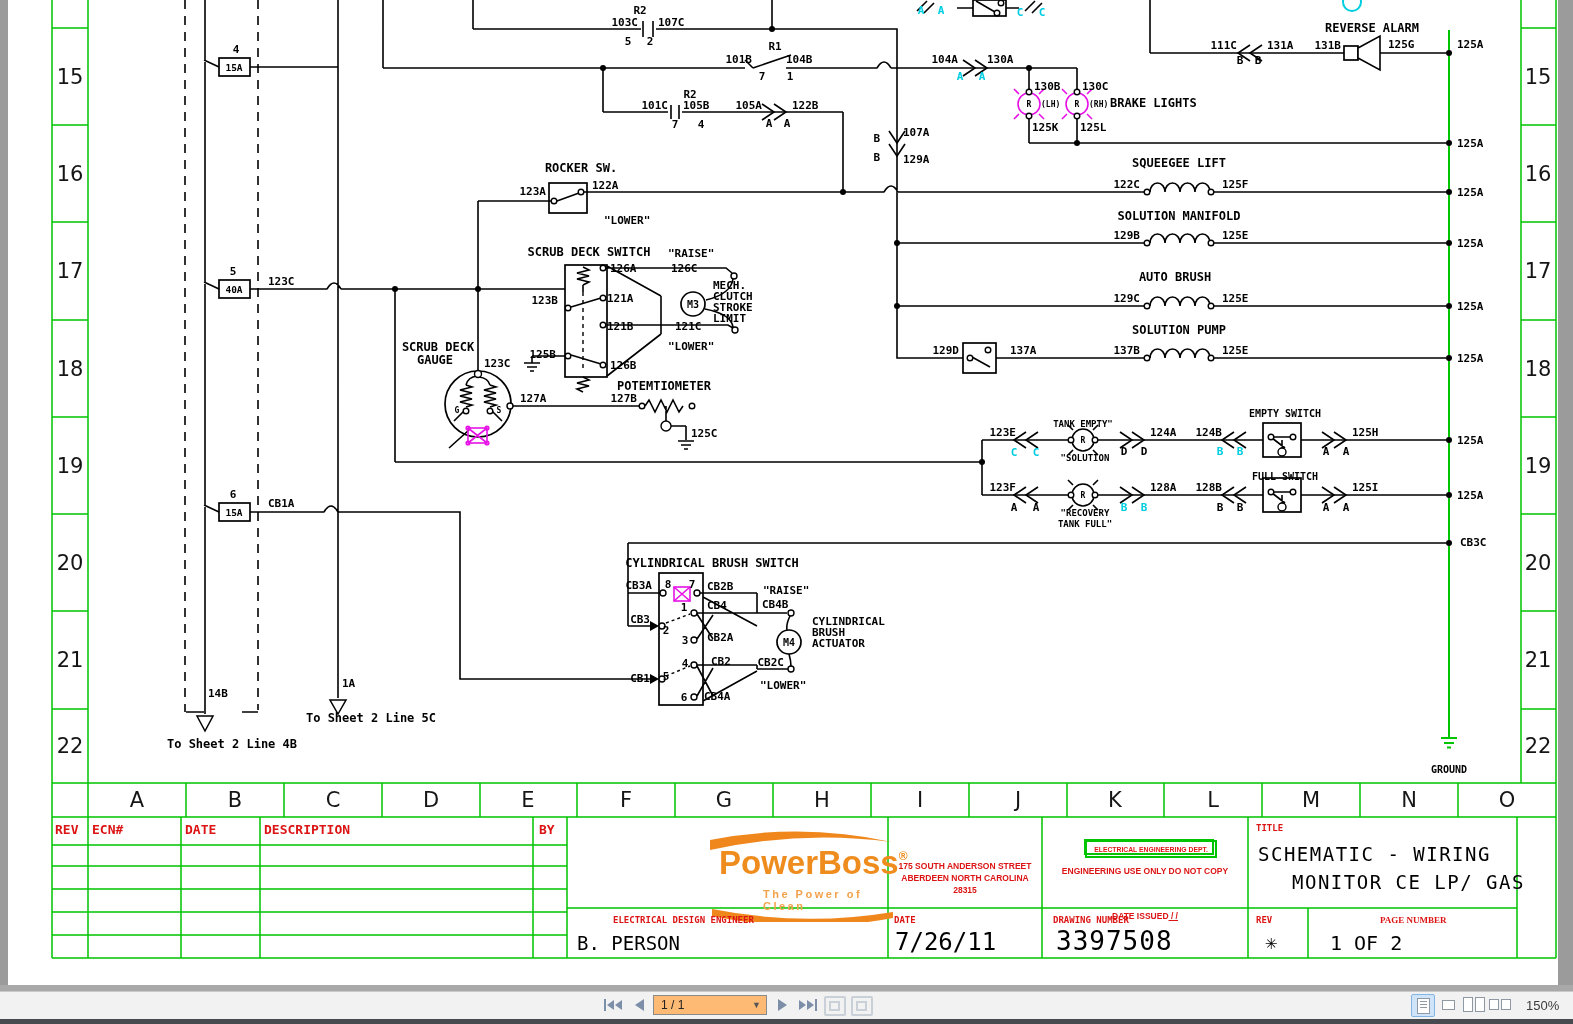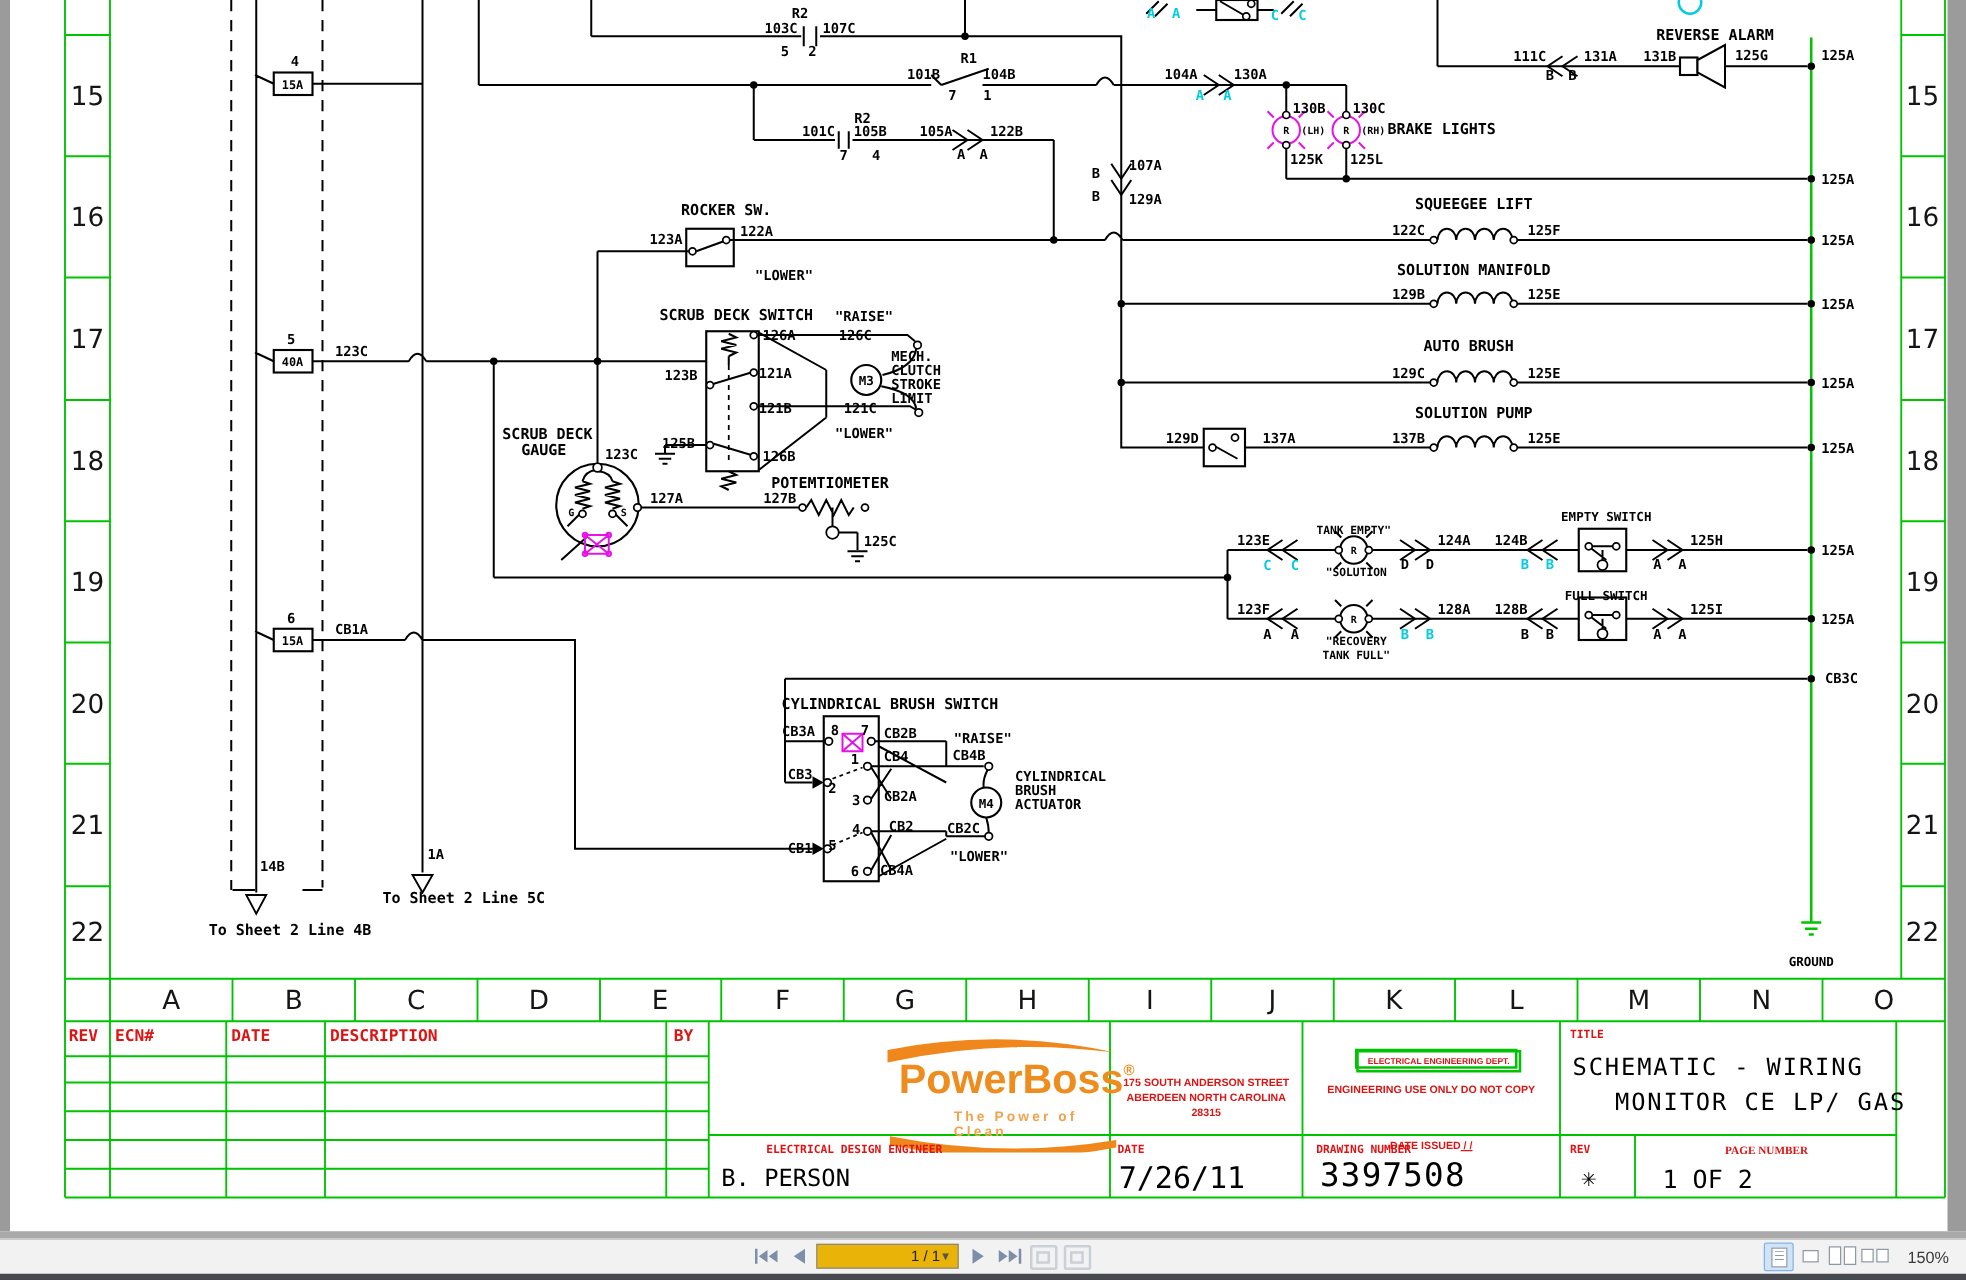--- a/index.html
+++ b/index.html
@@ -34,22 +34,22 @@
   #toolbar{position:absolute;left:0;top:991px;width:1573px;height:28px;background:#f2f2f3;border-top:1px solid #c9c9c9;}
   #window-edge{position:absolute;left:0;top:1019px;width:1573px;height:5px;background:#474b50;}
   .tb-btn{position:absolute;top:3px;height:20px;display:flex;align-items:center;justify-content:center;gap:1px;cursor:default;}
   .tri{width:0;height:0;border-top:6px solid transparent;border-bottom:6px solid transparent;}
   .tri-l{border-right:9px solid #7d8fa8;}
   .tri-r{border-left:9px solid #7d8fa8;}
   .tri.sm{border-top-width:5px;border-bottom-width:5px;}
   .tri.sm.tri-l{border-right-width:7px;}
   .tri.sm.tri-r{border-left-width:7px;}
   .navbar{width:2px;height:12px;background:#7d8fa8;}
-  .page-combo{position:absolute;left:653px;top:3px;width:112px;height:18px;background:#eab308;border:1px solid #8b8b8b;
-      display:flex;align-items:center;font-size:12px;color:#222;font-family:"Liberation Sans",sans-serif;text-align:right;}
+  .page-combo{position:absolute;left:653px;top:3px;width:112px;height:18px;background:#fdba74;border:1px solid #8b8b8b;
+      display:flex;align-items:center;font-size:12px;color:#222;font-family:"Liberation Sans",sans-serif;}
   .page-combo .val{padding-left:7px;flex:1;}
   .combo-caret{color:#555;font-size:9px;padding-right:5px;}
   .view-icon{position:absolute;top:4px;width:18px;height:16px;border:2px solid #c9d0d7;border-radius:2px;}
   .view-icon:after{content:"";position:absolute;left:3px;top:3px;width:7px;height:6px;border:2px solid #c9d0d7;}
   .layout-btn{position:absolute;top:2px;width:22px;height:21px;display:flex;align-items:center;justify-content:center;border-radius:2px;}
   .layout-btn.sel{background:#cfe4f8;border:1px solid #85b5e2;}
   .pg{border:1.5px solid #8e99a4;background:#fff;position:relative;}
   .pg-lines{position:absolute;left:2px;right:2px;top:2px;height:8px;
      background:repeating-linear-gradient(#8e99a4 0 1px,transparent 1px 3px);}
   .zoom-label{position:absolute;left:1526px;top:6px;font-size:13px;color:#3c3c3c;font-family:"Liberation Sans",sans-serif;}

